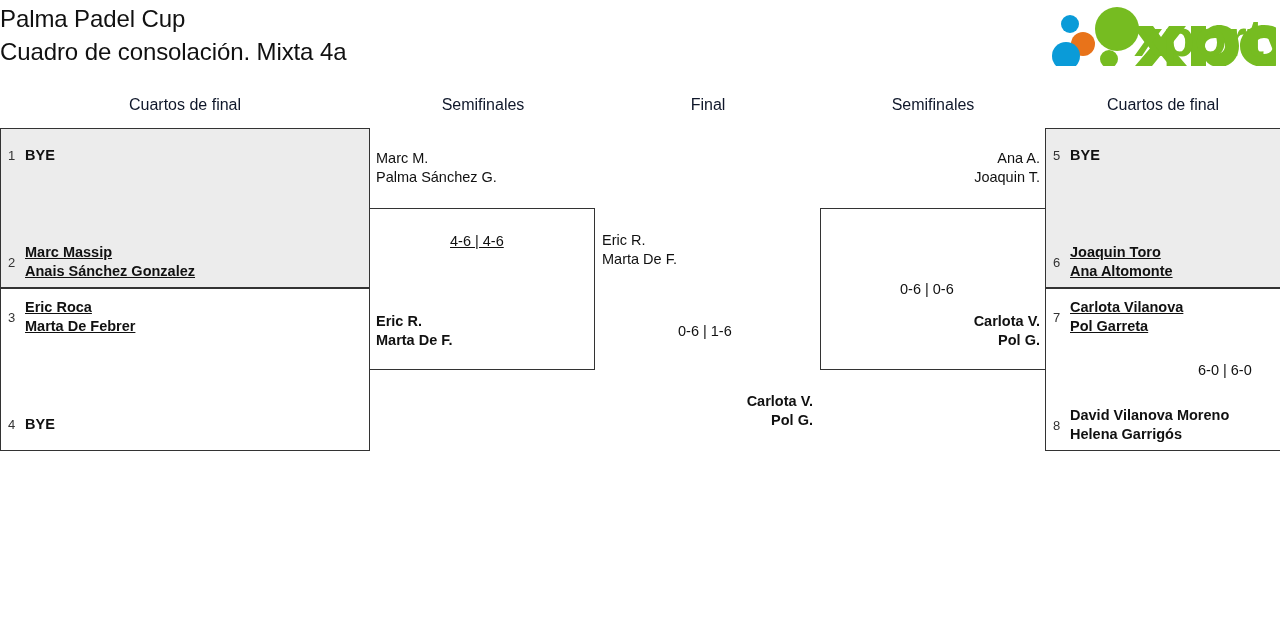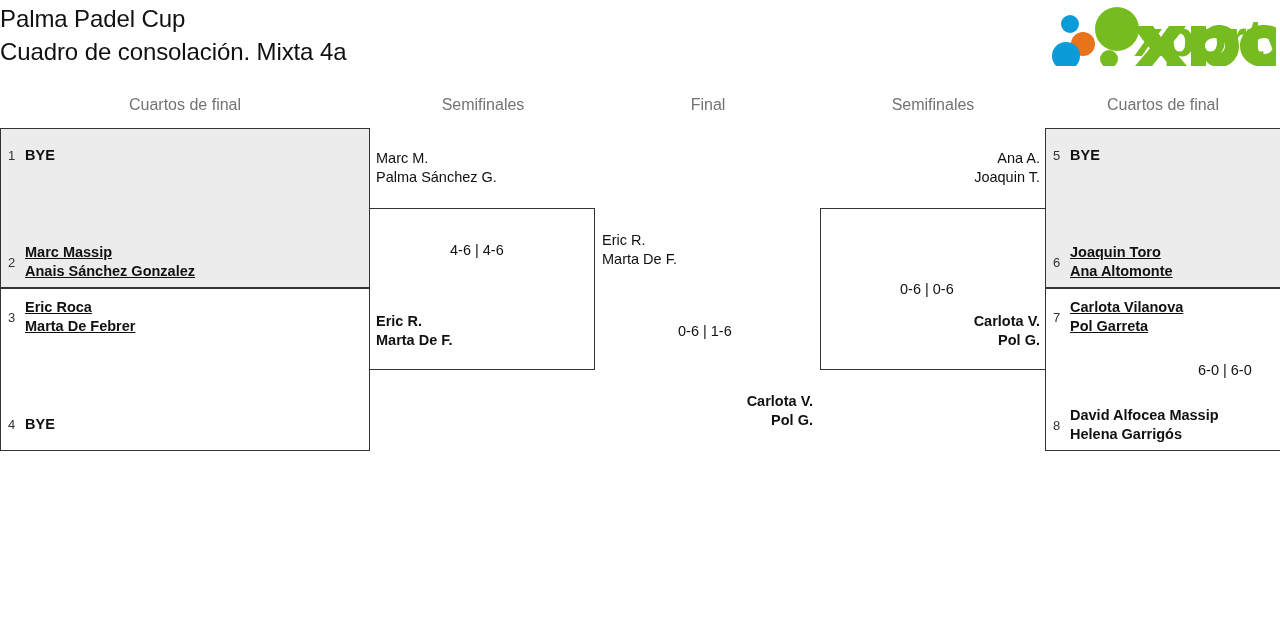--- a/index.html
+++ b/index.html
@@ -40,21 +40,21 @@
     width: 228px; height: 62px;
   }
   #logo svg { display: block; }
 
   
   .round-header {
     position: absolute;
     top: 96px;
     font-size: 16px;
     font-weight: 400;
-    color: #737373;
+    color: #0f172a;
     text-align: center;
     white-space: nowrap;
   }
 
   
   .box {
     position: absolute;
     border: 1px solid #333333;
     box-sizing: border-box;
     background: #ffffff;
@@ -178,21 +178,21 @@
   </span>
 </div>
 
 <div class="label" style="left:376px; top:149px;">
   <span class="n">Marc M.</span>
   <span class="n">Palma Sánchez G.</span>
 </div>
 
 <div class="box" style="left:369px; top:208px; width:226px; height:162px;"></div>
 
-<div class="score" style="left:450px; top:242px;">4-6 | 4-6</div>
+<div class="score" style="left:450px; top:233px;text-decoration:underline;">4-6 | 4-6</div>
 
 <div class="label bold" style="left:376px; top:312px;">
   <span class="n">Eric R.</span>
   <span class="n">Marta De F.</span>
 </div>
 
 <div class="label" style="left:602px; top:231px;">
   <span class="n">Eric R.</span>
   <span class="n">Marta De F.</span>
 </div>
@@ -243,16 +243,16 @@
     <span class="n">Carlota Vilanova</span>
     <span class="n">Pol Garreta</span>
   </span>
 </div>
 
 <div class="score" style="left:1198px; top:362px;">6-0 | 6-0</div>
 
 <div class="entry" style="left:1053px; top:406px;">
   <span class="seed">8</span>
   <span class="names">
-    <span class="n">David Alfocea Massip</span>
+    <span class="n">David Vilanova Moreno</span>
     <span class="n">Helena Garrigós</span>
   </span>
 </div>
 
 </body></html>

